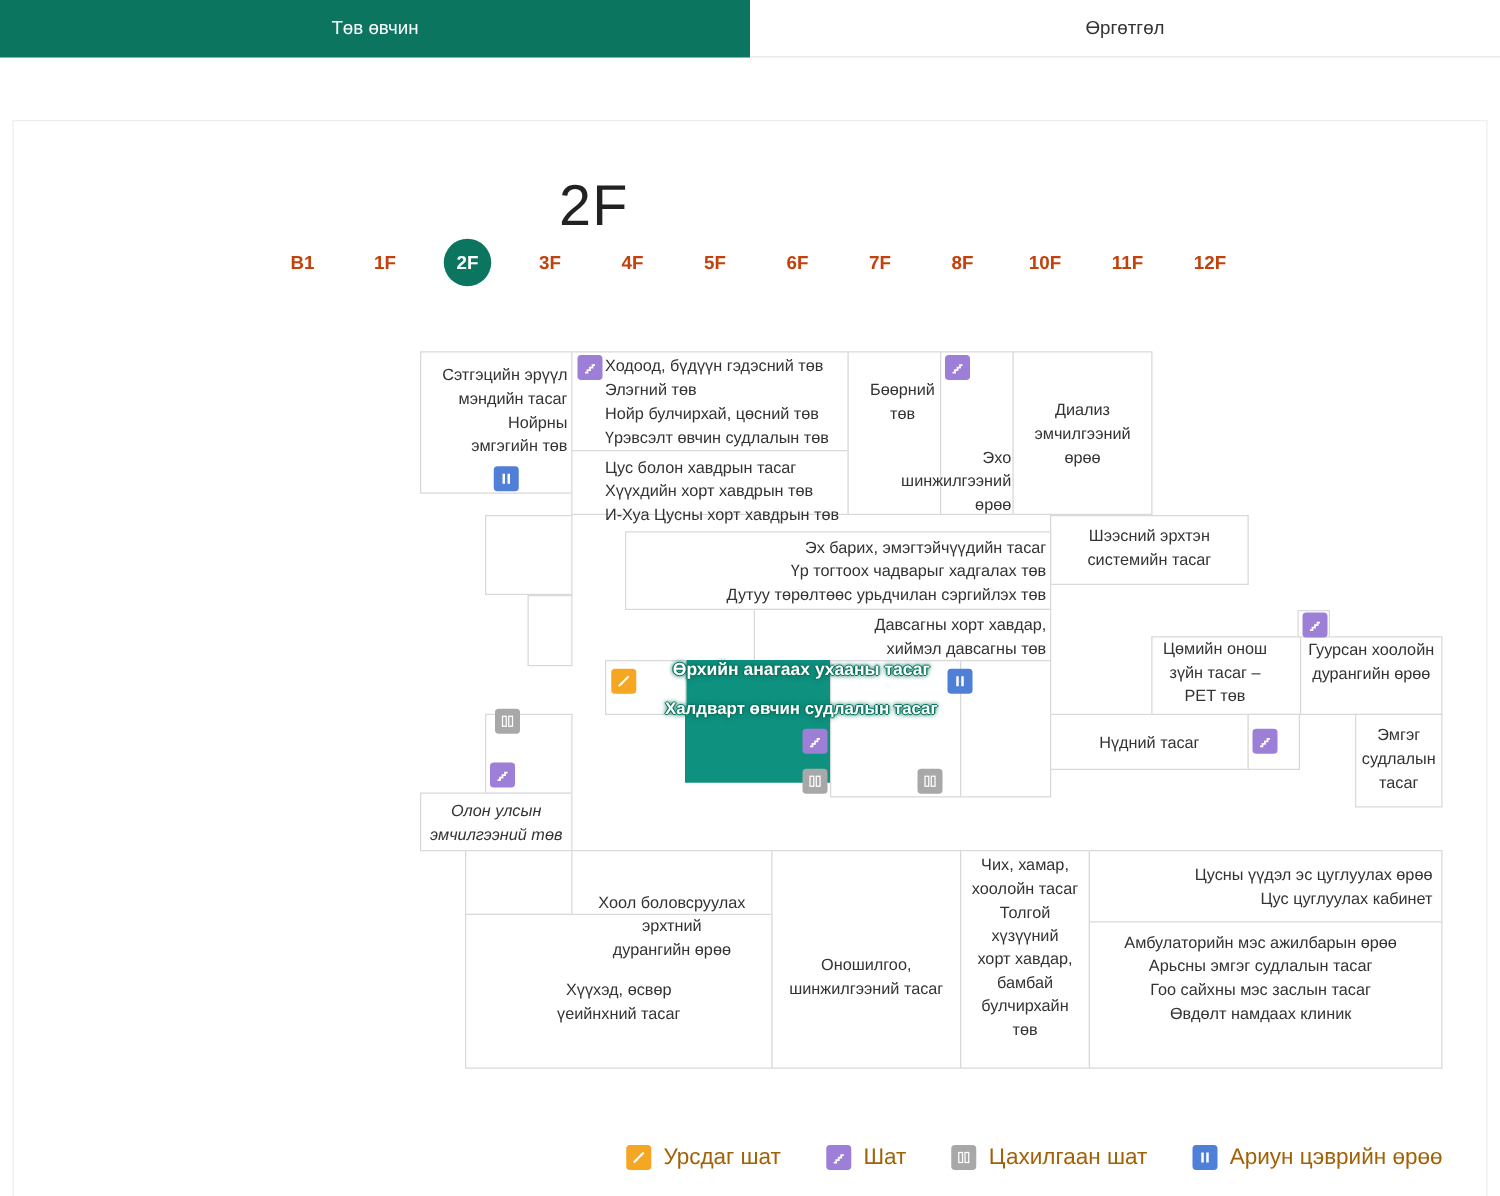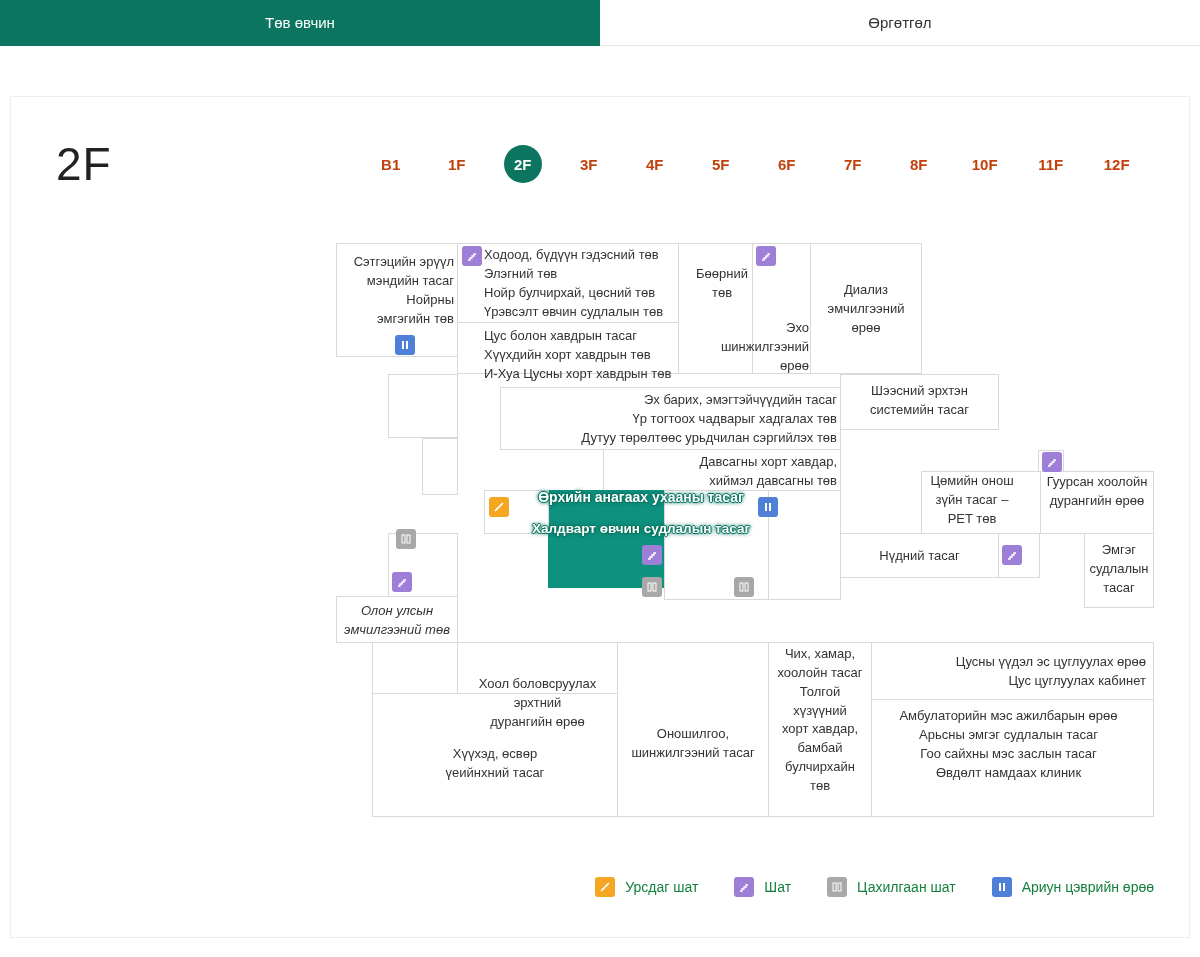--- a/index.html
+++ b/index.html
@@ -2,40 +2,40 @@
 <html><head>
 <meta charset="utf-8">
 <style>
   * { box-sizing: border-box; margin: 0; padding: 0; }
   body { font-family: -apple-system, BlinkMacSystemFont, "Segoe UI", Arial, sans-serif; background: #fff; color: #222; width: 1200px; }
   .tabs { display: flex; width: 100%; }
   .tab { flex: 1; text-align: center; padding: 14px 0; font-size: 15px; cursor: pointer; }
   .tab.active { background: #0b7560; color: #fff; font-weight: 500; }
   .tab.inactive { background: #fff; color: #333; border-bottom: 1px solid #e5e5e5; }
   .panel { margin: 50px 10px 0 10px; border: 1px solid #eee; padding: 40px 35px 40px 45px; }
-  .header-row { display: flex; align-items: center; }
+  .header-row { display: flex; align-items: center; flex-direction: column; }
   .floor-title { font-size: 46px; font-weight: 400; color: #222; margin-right: 260px; letter-spacing: 1px; }
   .floor-nav { display: flex; gap: 28px; align-items: center; }
   .floor-btn { width: 38px; height: 38px; display: flex; align-items: center; justify-content: center; border-radius: 50%; font-size: 15px; font-weight: 600; color: #c2410c; cursor: pointer; }
   .floor-btn.active { background: #0b7560; color: #fff; }
   .map-area { position: relative; width: 820px; height: 610px; margin: 48px 0 0 280px; }
   .room { position: absolute; border: 1px solid #d9d9d9; background: #fff; }
   .room.teal { background: #0f9180; border-color: #0f9180; }
   .label { position: absolute; font-size: 13px; color: #333; line-height: 1.45; white-space: nowrap; }
   .label.right { text-align: right; }
   .label.center { text-align: center; }
   .highlight { color: #fff; font-weight: 700; text-shadow: 0 0 4px #0b7560, 0 0 4px #0b7560, 1px 0 0 #0b7560, -1px 0 0 #0b7560, 0 1px 0 #0b7560, 0 -1px 0 #0b7560; }
   .icon { width: 20px; height: 20px; border-radius: 3px; display: inline-flex; align-items: center; justify-content: center; font-size: 11px; color: #fff; font-weight: bold; }
   .icon.escalator { background: #f5a623; }
   .icon.stairs { background: #9e7fd8; }
   .icon.elevator { background: #a8a8a8; }
   .icon.restroom { background: #4f7fd6; }
   .floor-icon { position: absolute; width: 20px; height: 20px; }
   .legend { display: flex; gap: 36px; justify-content: flex-end; margin-top: 28px; align-items: center; }
-  .legend-item { display: flex; align-items: center; gap: 10px; font-size: 14px; color: #15803d; }
+  .legend-item { display: flex; align-items: center; gap: 10px; font-size: 18px; color: #a16207; }
   svg { display: block; }
 </style>
 </head>
 <body>
 
 <div class="tabs">
   <div class="tab active">Төв өвчин</div>
   <div class="tab inactive">Өргөтгөл</div>
 </div>
 

